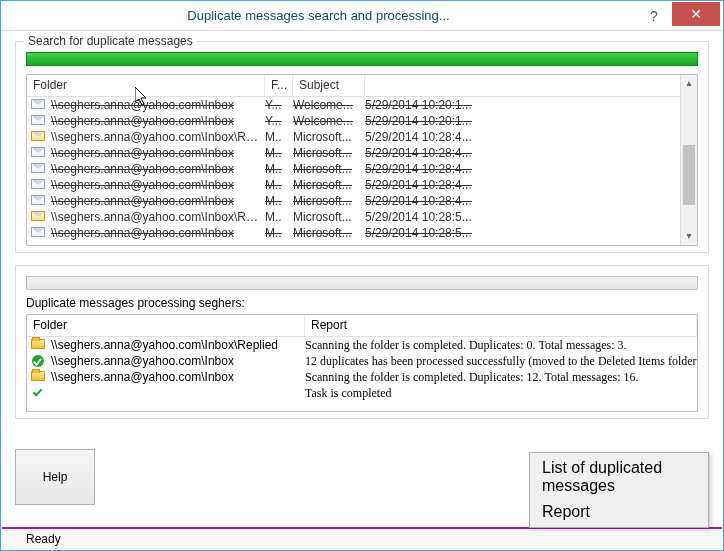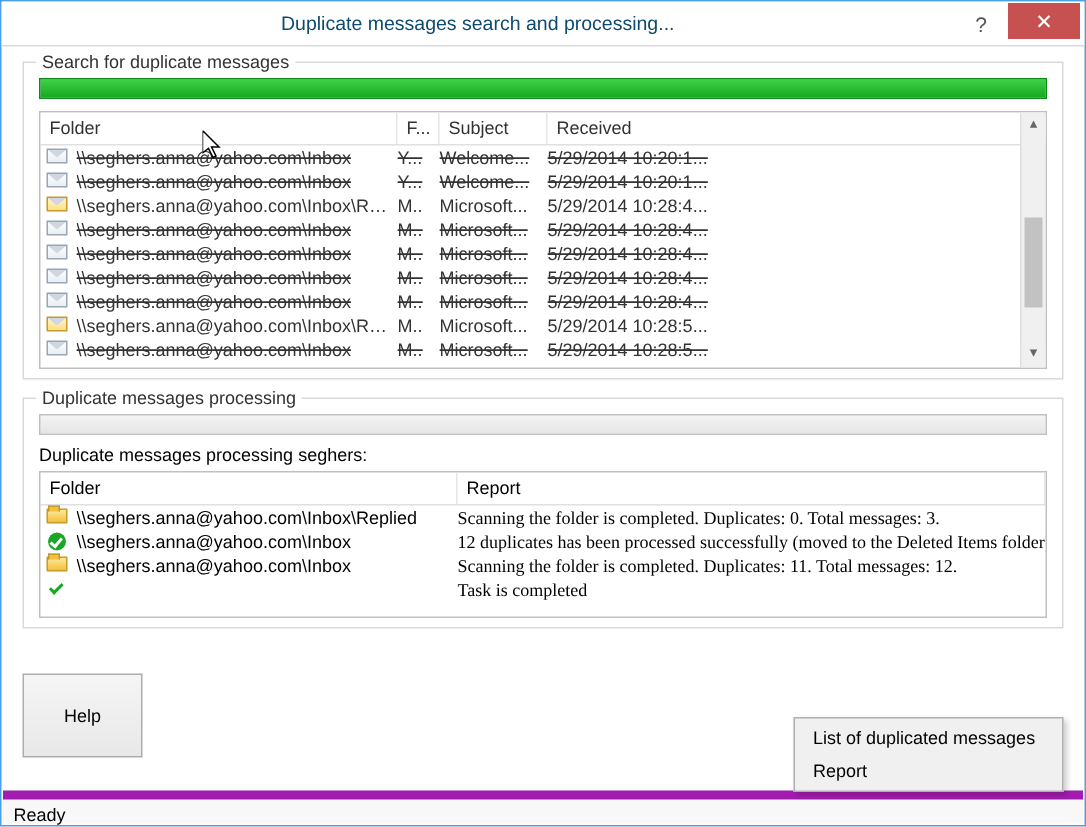--- a/index.html
+++ b/index.html
@@ -211,28 +211,28 @@
     bottom:22px;
     width:180px;
     background:#f0f0f0;
     border:1px solid #b0b0b0;
     box-shadow:2px 2px 4px rgba(0,0,0,0.2);
     padding:2px;
     z-index:10;
   }
   .popup .item{
     padding:4px 10px;
-    font-size:12px;
+    font-size:16px;
   }
   
   .statusbar{
     position:absolute; left:1px; right:1px; bottom:1px;
     height:22px;
-    border-top:6px solid #a21caf;
-    padding:3px 7px;
+    border-top:2px solid #a21caf;
+    padding:3px 24px;
     font-size:12px;
     background:#f8f8f8;
   }
   
   .cursor {
     position:absolute;
     width:14px; height:20px;
     pointer-events:none;
     z-index:20;
   }
@@ -250,21 +250,20 @@
 <div class="content">
 
   <div class="group">
     <span class="group-label">Search for duplicate messages</span>
     <div class="progress"></div>
     <div class="listwrap">
       <div class="listheader">
         <div class="col col-folder">Folder</div>
         <div class="col col-from">F...</div>
         <div class="col col-subject">Subject</div>
-        <div class="col col-received">Received</div>
       </div>
       <div class="rows" id="dup-rows">
           <div class="row strike">
             <span class="icon">
               <span class="envelope"></span>
             </span>
             <span class="cell cell-folder">\\seghers.anna@yahoo.com\Inbox</span>
             <span class="cell cell-from">Y...</span>
             <span class="cell cell-subject">Welcome...</span>
             <span class="cell cell-received">5/29/2014 10:20:1...</span>
@@ -344,21 +343,20 @@
         </div>
       <div class="vscroll">
         <div class="arrow">▴</div>
         <div class="thumb"></div>
         <div class="arrow" style="position:absolute;bottom:0;left:0;right:0">▾</div>
       </div>
     </div>
   </div>
 
   <div class="group">
-    <span class="group-label">Duplicate messages processing</span>
     <div class="progress-idle"></div>
     <div class="report-label">Duplicate messages processing seghers:</div>
     <div class="reportwrap">
       <div class="reportheader">
         <div class="col rcol-folder">Folder</div>
         <div class="col rcol-report">Report</div>
       </div>
       <div class="report-rows" id="rep-rows">
           <div class="rrow">
             <span class="ricon">
@@ -372,21 +370,21 @@
               <span class="greencheck"></span>
             </span>
             <span class="rcell-folder">\\seghers.anna@yahoo.com\Inbox</span>
             <span class="rcell-report">12 duplicates has been processed successfully (moved to the Deleted Items folder)</span>
           </div>
           <div class="rrow">
             <span class="ricon">
               <span class="foldericon"></span>
             </span>
             <span class="rcell-folder">\\seghers.anna@yahoo.com\Inbox</span>
-            <span class="rcell-report">Scanning the folder is completed. Duplicates: 11. Total messages: 12.</span>
+            <span class="rcell-report">Scanning the folder is completed. Duplicates: 12. Total messages: 16.</span>
           </div>
           <div class="rrow">
             <span class="ricon">
               <span class="smallcheck"></span>
             </span>
             <span class="rcell-folder"></span>
             <span class="rcell-report">Task is completed</span>
           </div>
         </div>
     </div>

